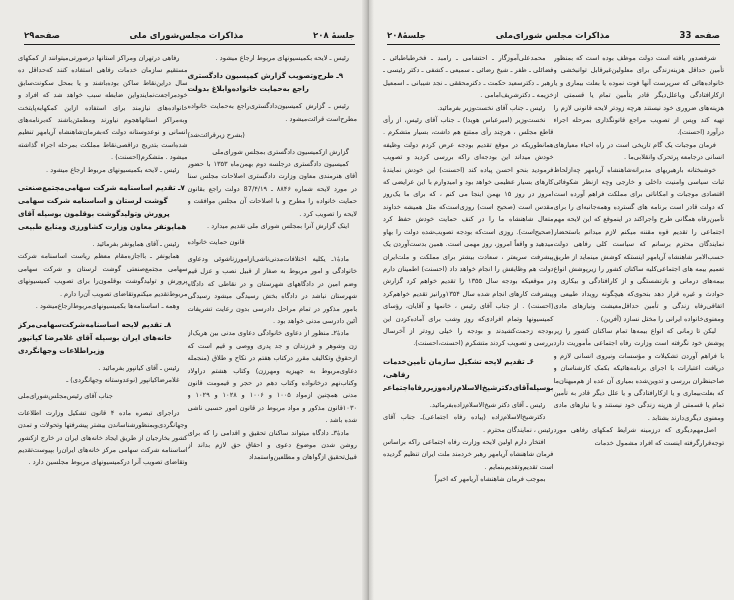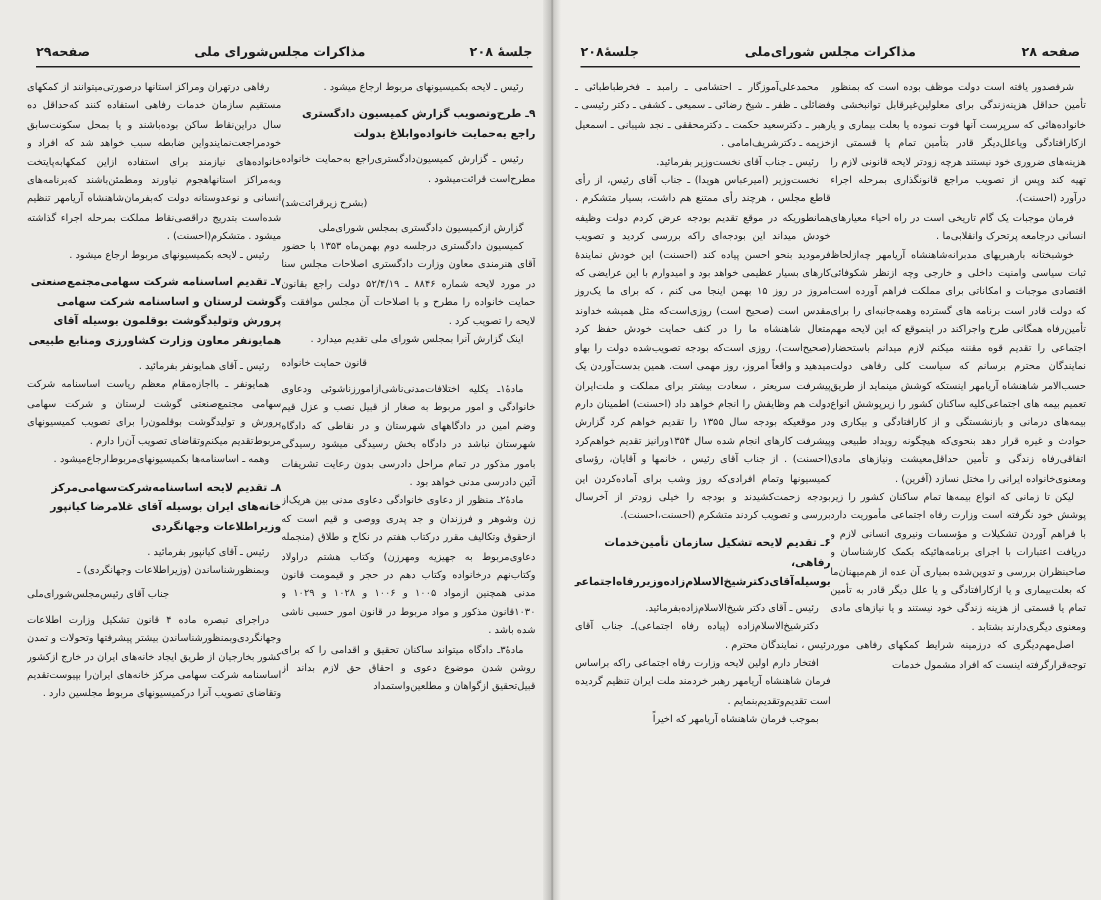--- a/index.html
+++ b/index.html
@@ -36,21 +36,21 @@
   .right .header-rule { left:20px; right:14px; }
   .cols {
     position:absolute; top:52px; bottom:10px;
     display:flex; flex-direction:row-reverse; direction:rtl; gap:0;
   }
   .left .cols { left:18px; right:10px; }
   .right .cols { left:16px; right:10px; }
   .col { flex:1; direction:rtl; font-size:6.6px; line-height:12.4px; text-align:justify; overflow:hidden; }
   .p { margin:0; text-indent:8px; }
   .heading {
-    margin:5px 0 5px; font-weight:bold; font-size:7.2px; line-height:13px; text-align:right;
+    margin:5px 0 5px; font-weight:bold; font-size:7.2px; line-height:13px; text-align:left;
   }
   .center { text-align:left; text-indent:0; margin:4px 0; }
 </style>
 </head>
 <body>
 
 <div class="spread">
 
   <div class="page left">
     <div class="header">
@@ -62,43 +62,43 @@
     <div class="cols">
       <div class="col" id="lp-rc">
           <p class="p">رفاهی درتهران ومراکز استانها درصورتی‌میتوانند از کمکهای مستقیم سازمان خدمات رفاهی استفاده کنند که‌حداقل ده سال دراین‌نقاط ساکن بوده‌باشند و یا بمحل سکونت‌سابق خودمراجعت‌نمایند‌واین ضابطه سبب خواهد شد که افراد و خانواده‌های نیازمند برای استفاده ازاین کمکهابه‌پایتخت وبه‌مراکز استانهاهجوم نیاورند ومطمئن‌باشند که‌برنامه‌های انسانی و نوعدوستانه دولت که‌بفرمان‌شاهنشاه آریامهر تنظیم شده‌است بتدریج دراقصی‌نقاط مملکت بمرحله اجراء گذاشته میشود . متشکرم(احسنت) .</p>
           <p class="p">رئیس ـ لایحه بکمیسیونهای مربوط ارجاع میشود .</p>
           <p class="heading">۷ـ تقدیم اساسنامه شرکت سهامی‌مجتمع‌صنعتی گوشت لرستان و اساسنامه شرکت سهامی پرورش وتولیدگوشت بوقلمون بوسیله آقای همایونفر معاون وزارت کشاورزی ومنابع طبیعی</p>
           <p class="p">رئیس ـ آقای همایونفر بفرمائید .</p>
           <p class="p">همایونفر ـ بااجازه‌مقام معظم ریاست اساسنامه شرکت سهامی مجتمع‌صنعتی گوشت لرستان و شرکت سهامی پرورش و تولیدگوشت بوقلمون‌را برای تصویب کمیسیونهای مربوط‌تقدیم میکنم‌وتقاضای تصویب آن‌را دارم .</p>
           <p class="p">وهمه ـ اساسنامه‌ها بکمیسیونهای‌مربوط‌ارجاع‌میشود .</p>
           <p class="heading">۸ـ تقدیم لایحه اساسنامه‌شرکت‌سهامی‌مرکز خانه‌های ایران بوسیله آقای غلامرضا کیانپور وزیراطلاعات وجهانگردی</p>
           <p class="p">رئیس ـ آقای کیانپور بفرمائید .</p>
-          <p class="p">وبمنظورشناساندن (وزیراطلاعات وجهانگردی) ـ</p>
+          <p class="p">غلامرضاکیانپور (نوعدوستانه وجهانگردی) ـ</p>
           <p class="p center">جناب آقای رئیس‌مجلس‌شورای‌ملی</p>
           <p class="p">دراجرای تبصره ماده ۴ قانون تشکیل وزارت اطلاعات وجهانگردی‌وبمنظورشناساندن بیشتر پیشرفتها وتحولات و تمدن کشور بخارجیان از طریق ایجاد خانه‌های ایران در خارج ازکشور اساسنامه شرکت سهامی مرکز خانه‌های ایران‌را بپیوست‌تقدیم وتقاضای تصویب آنرا درکمیسیونهای مربوط مجلسین دارد .</p>
         </div>
       <div class="col" id="lp-lc">
           <p class="p">رئیس ـ لایحه بکمیسیونهای مربوط ارجاع میشود .</p>
           <p class="heading">۹ـ طرح‌وتصویب گزارش کمیسیون دادگستری راجع به‌حمایت خانواده‌وابلاغ بدولت</p>
           <p class="p">رئیس ـ گزارش کمیسیون‌دادگستری‌راجع به‌حمایت خانواده مطرح‌است قرائت‌میشود .</p>
           <p class="p center">(بشرح زیرقرائت‌شد)</p>
           <p class="p">گزارش ازکمیسیون دادگستری بمجلس شورای‌ملی</p>
-          <p class="p">کمیسیون دادگستری درجلسه دوم بهمن‌ماه ۱۳۵۳ با حضور آقای هنرمندی معاون وزارت دادگستری اصلاحات مجلس سنا در مورد لایحه شماره ۸۸۴۶ ـ ۵۲/۴/۱۹ دولت راجع بقانون حمایت خانواده را مطرح و با اصلاحات آن مجلس موافقت و لایحه را تصویب کرد .</p>
+          <p class="p">کمیسیون دادگستری درجلسه دوم بهمن‌ماه ۱۳۵۳ با حضور آقای هنرمندی معاون وزارت دادگستری اصلاحات مجلس سنا در مورد لایحه شماره ۸۸۴۶ ـ 87/۴/۱۹ دولت راجع بقانون حمایت خانواده را مطرح و با اصلاحات آن مجلس موافقت و لایحه را تصویب کرد .</p>
           <p class="p">اینک گزارش آنرا بمجلس شورای ملی تقدیم میدارد .</p>
           <p class="p center">قانون حمایت خانواده</p>
           <p class="p">مادهٔ۱ـ یکلیه اختلافات‌مدنی‌ناشی‌ازامور‌زناشوئی ودعاوی خانوادگی و امور مربوط به صغار از قبیل نصب و عزل قیم وضم امین در دادگاههای شهرستان و در نقاطی که دادگاه شهرستان نباشد در دادگاه بخش رسیدگی میشود رسیدگی بامور مذکور در تمام مراحل دادرسی بدون رعایت تشریفات آئین دادرسی مدنی خواهد بود .</p>
           <p class="p">مادهٔ۲ـ منظور از دعاوی خانوادگی دعاوی مدنی بین هریک‌از زن وشوهر و فرزندان و جد پدری ووصی و قیم است که ازحقوق وتکالیف مقرر درکتاب هفتم در نکاح و طلاق (منجمله دعاوی‌مربوط به جهیزیه ومهرزن) وکتاب هشتم دراولاد وکتاب‌نهم درخانواده وکتاب دهم در حجر و قیمومت قانون مدنی همچنین ازمواد ۱۰۰۵ و ۱۰۰۶ و ۱۰۲۸ و ۱۰۲۹ و ۱۰۳۰قانون مذکور و مواد مربوط در قانون امور حسبی ناشی شده باشد .</p>
           <p class="p">مادهٔ۳ـ دادگاه میتواند ساکنان تحقیق و اقدامی را که برای روشن شدن موضوع دعوی و احقاق حق لازم بداند از قبیل‌تحقیق ازگواهان و مطلعین‌واستمداد</p>
         </div>
     </div>
   </div>
 
   <div class="page right">
     <div class="header">
-      <span>صفحه ۲۸</span>
+      <span>صفحه 33</span>
       <span>مذاکرات مجلس شورای‌ملی</span>
       <span>جلسهٔ۲۰۸</span>
     </div>
     <div class="header-rule"></div>
     <div class="cols">
       <div class="col" id="rp-rc">
           <p class="p">محمدعلی‌آموزگار ـ احتشامی ـ رامبد ـ فخرطباطبائی ـ فضائلی ـ ظفر ـ شیخ رضائی ـ سمیعی ـ کشفی ـ دکتر رئیسی ـ رهبر ـ دکترسعید حکمت ـ دکترمحققی ـ نجد شیبانی ـ اسمعیل خزیمه ـ دکترشریف‌امامی .</p>
           <p class="p">رئیس ـ جناب آقای نخست‌وزیر بفرمائید.</p>
           <p class="p">نخست‌وزیر (امیرعباس هویدا) ـ جناب آقای رئیس، از رأی قاطع مجلس ، هرچند رأی ممتنع هم داشت، بسیار متشکرم . همانطوریکه در موقع تقدیم بودجه عرض کردم دولت وظیفه خودش میداند این بودجه‌ای راکه بررسی کردید و تصویب فرمودید بنحو احسن پیاده کند (احسنت) این خودش نمایندهٔ کارهای بسیار عظیمی خواهد بود و امیدوارم با این عرایضی که امروز در روز ۱۵ بهمن اینجا می کنم ، که برای ما یک‌روز مقدس است (صحیح است) روزی‌است‌که مثل همیشه خداوند متعال شاهنشاه ما را در کنف حمایت خودش حفظ کرد (صحیح‌است). روزی است‌که بودجه تصویب‌شده دولت را بهاو میدهید و واقعاً امروز، روز مهمی است. همین بدست‌آوردن یک پیشرفت سریعتر ، سعادت بیشتر برای مملکت و ملت‌ایران دولت هم وظایفش را انجام خواهد داد (احسنت) اطمینان دارم در موقعیکه بودجه سال ۱۳۵۵ را تقدیم خواهم کرد گزارش پیشرفت کارهای انجام شده سال ۱۳۵۴ورانیز تقدیم خواهم‌کرد (احسنت) . از جناب آقای رئیس ، خانمها و آقایان، رؤسای کمیسیونها وتمام افرادی‌که روز وشب برای آماده‌کردن این بودجه زحمت‌کشیدند و بودجه را خیلی زودتر از آخرسال بررسی و تصویب کردند متشکرم (احسنت،احسنت).</p>
           <p class="heading">۶ـ تقدیم لایحه تشکیل سازمان تأمین‌خدمات رفاهی، بوسیله‌آقای‌دکترشیخ‌الاسلام‌زاده‌وزیررفاه‌اجتماعی</p>

